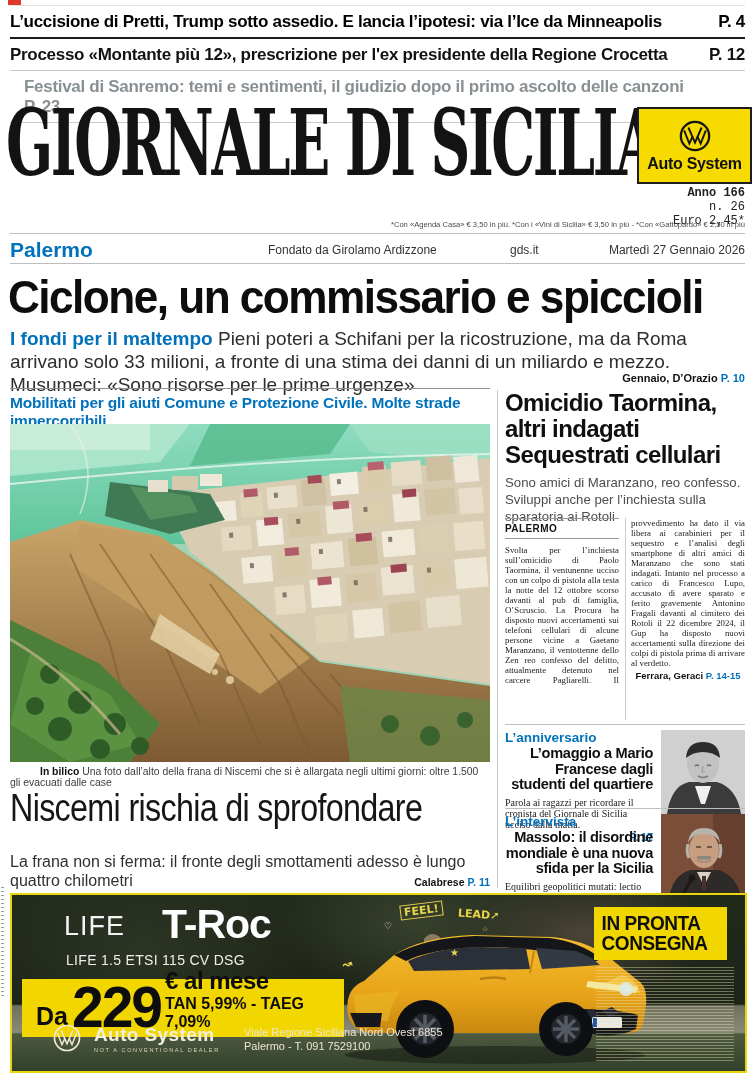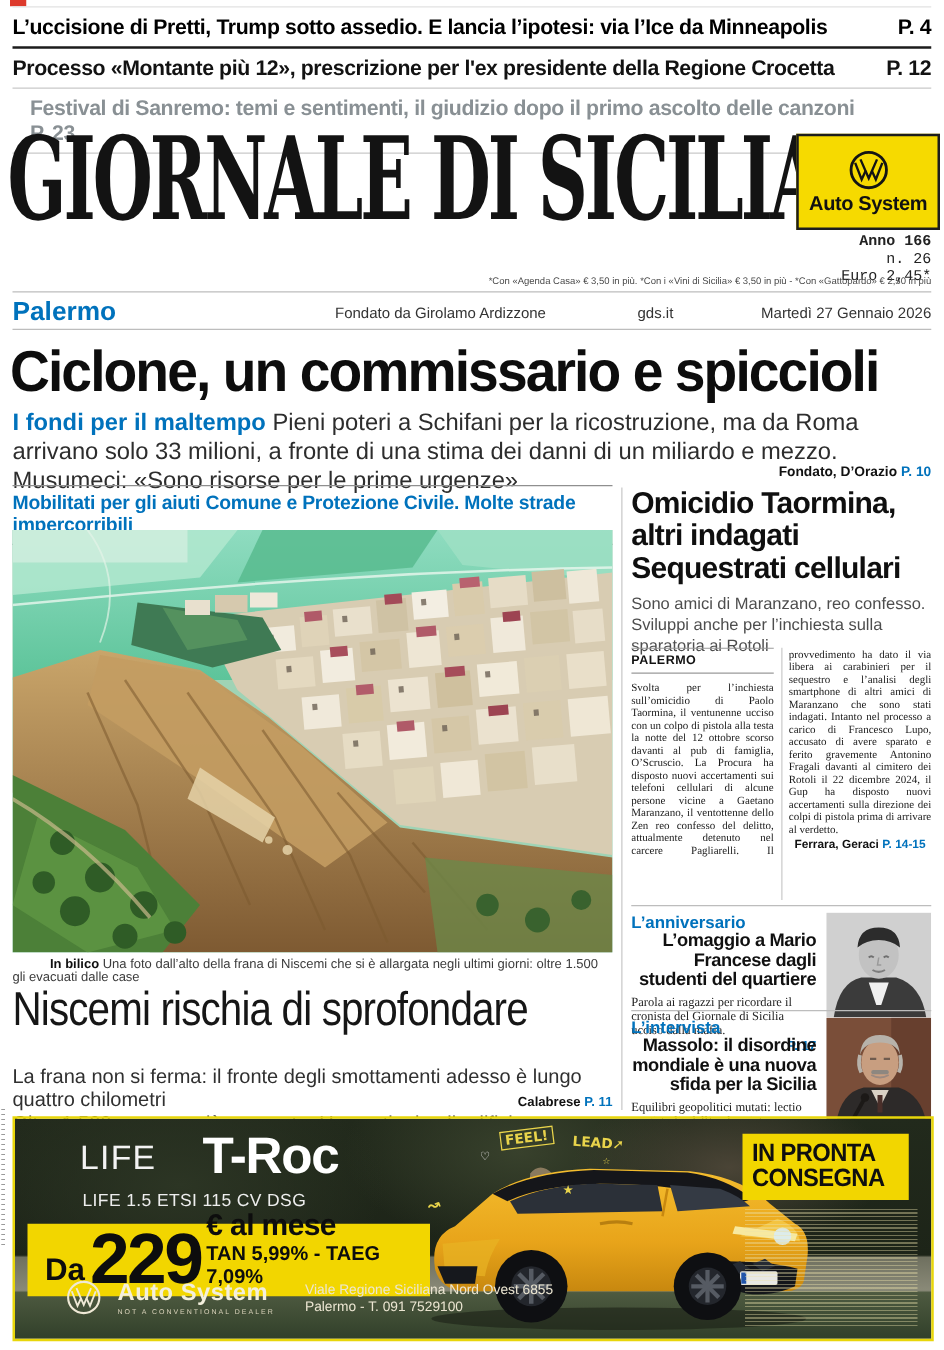--- a/index.html
+++ b/index.html
@@ -174,21 +174,21 @@
     <div class="site">gds.it</div>
     <div class="date">Martedì 27 Gennaio 2026</div>
   </div>
 
   <div class="abs lead-headline">Ciclone, un commissario e spiccioli</div>
   <div class="abs lead-deck">
     <span class="kick">I fondi per il maltempo</span>
     <span>Pieni poteri a Schifani per la ricostruzione, ma da Roma arrivano solo 33 milioni, a fronte di una stima dei danni di un miliardo e mezzo. Musumeci: «Sono risorse per le prime urgenze»</span>
   </div>
   <div class="abs lead-byline">
-    <span>Fondato, D’Orazio</span>
+    <span>Gennaio, D’Orazio</span>
     <span class="pgblue">P. 10</span>
   </div>
 
   <div class="abs vdiv"></div>
 
   <div class="abs kicker-bar">Mobilitati per gli aiuti Comune e Protezione Civile. Molte strade impercorribili</div>
 
   <div class="abs photo">
     <svg width="480" height="338" viewBox="0 0 480 338">
       <defs>

